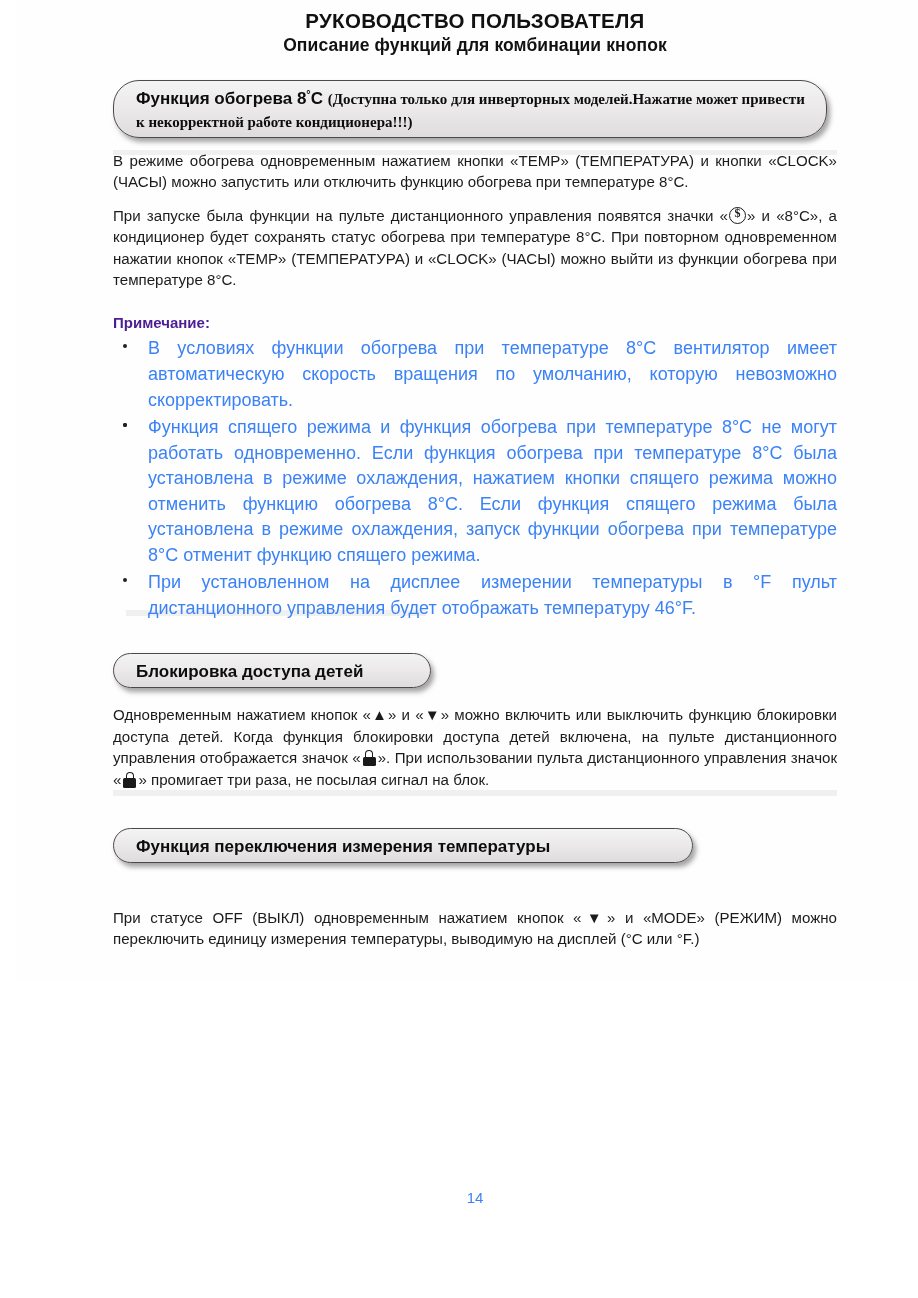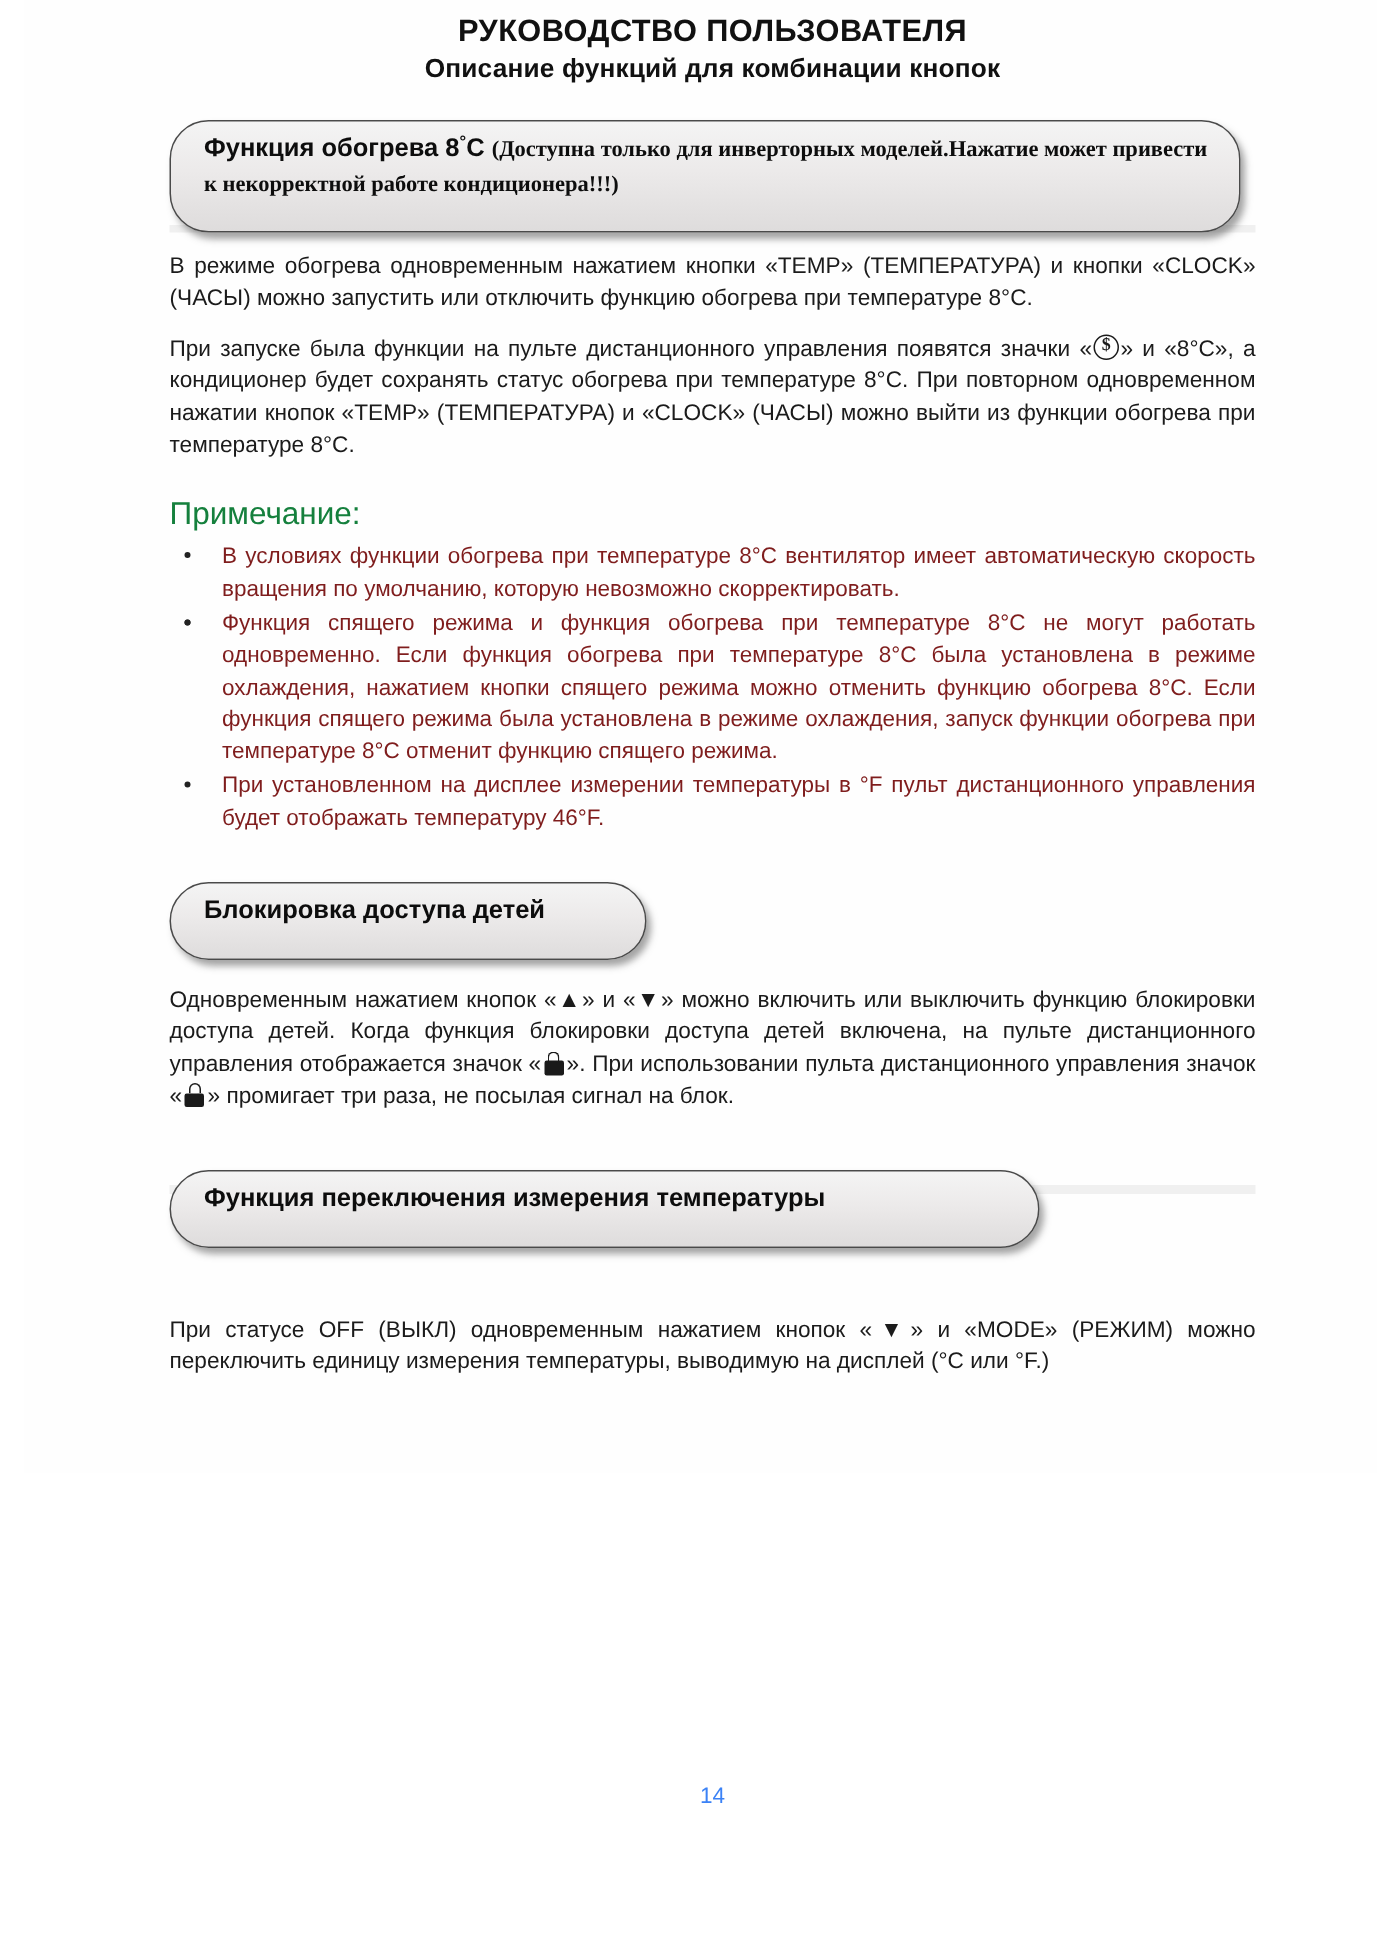--- a/index.html
+++ b/index.html
@@ -51,21 +51,21 @@
 
   
   .capsule {
     position: relative;
     display: block;
     box-sizing: border-box;
     border: 1.6px solid #4a4a4a;
     border-radius: 26px;
     background: linear-gradient(to bottom, #f4f4f4 0%, #eceaea 45%, #dedcdc 100%);
     box-shadow: 3px 4px 5px rgba(90,90,90,0.55);
-    padding: 7px 20px 20px 22px;
+    padding: 7px 20px 3px 22px;
   }
   .capsule-text {
     font-weight: bold;
     font-size: 17px;
     line-height: 1.35;
     color: #0d0d0d;
     display: block;
   }
   .capsule-note {
     font-family: "Liberation Serif", serif;
@@ -85,38 +85,38 @@
 
   
   p.body {
     font-size: 15.1px;
     line-height: 1.42;
     text-align: justify;
     margin: 0 0 12px 0;
     color: #1b1b1b;
   }
   .note-head {
-    font-weight: normal;
-    font-size: 21px;
+    font-weight: bold;
+    font-size: 15px;
     margin: 0 0 5px 0;
-    color: #15803d;
+    color: #4c1d95;
   }
   ul.notes {
     list-style: none;
     margin: 0;
     padding: 0;
   }
   ul.notes li {
     position: relative;
     padding-left: 35px;
     margin-bottom: 2px;
-    font-size: 15px;
+    font-size: 18px;
     line-height: 1.42;
     text-align: justify;
-    color: #7f1d1d;
+    color: #3b82f6;
   }
   ul.notes li .bullet {
     position: absolute;
     left: 10px;
     top: 8px;
     width: 4px;
     height: 4px;
     background: #222;
     border-radius: 50%;
     display: block;

